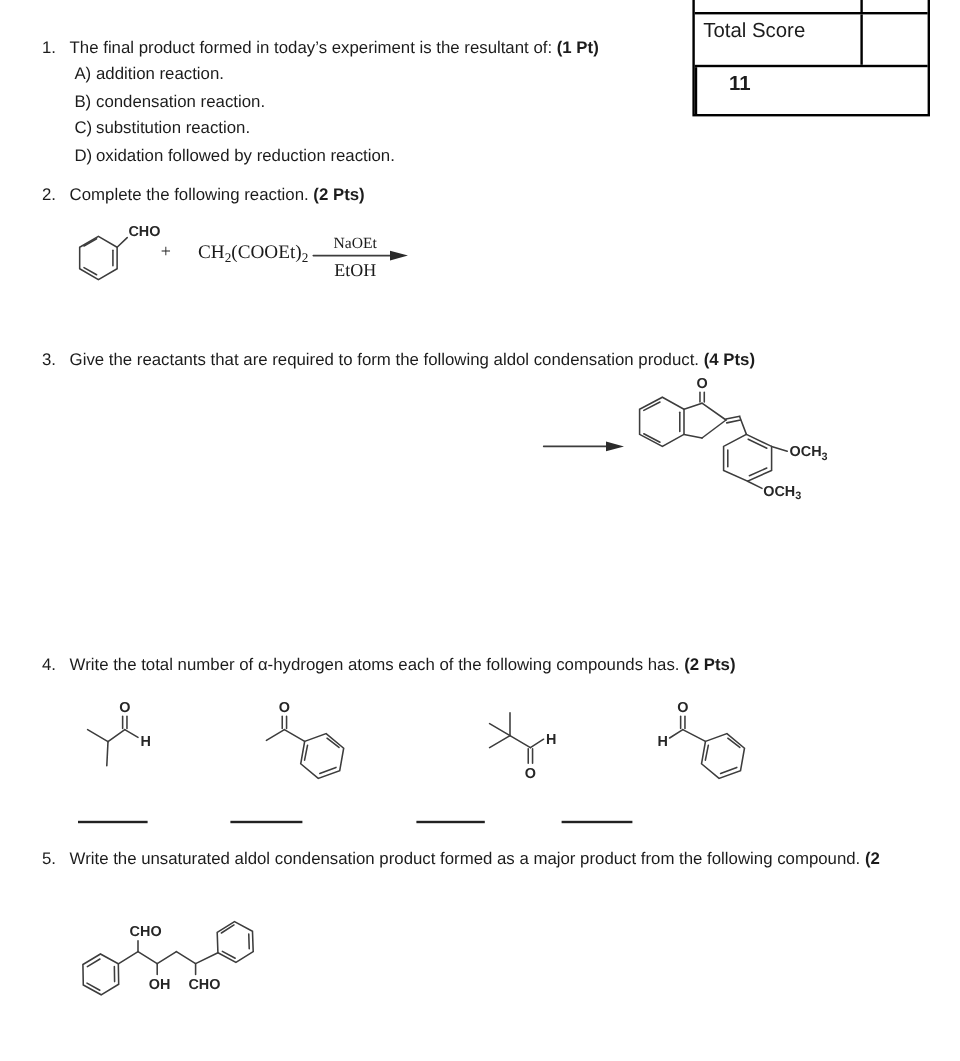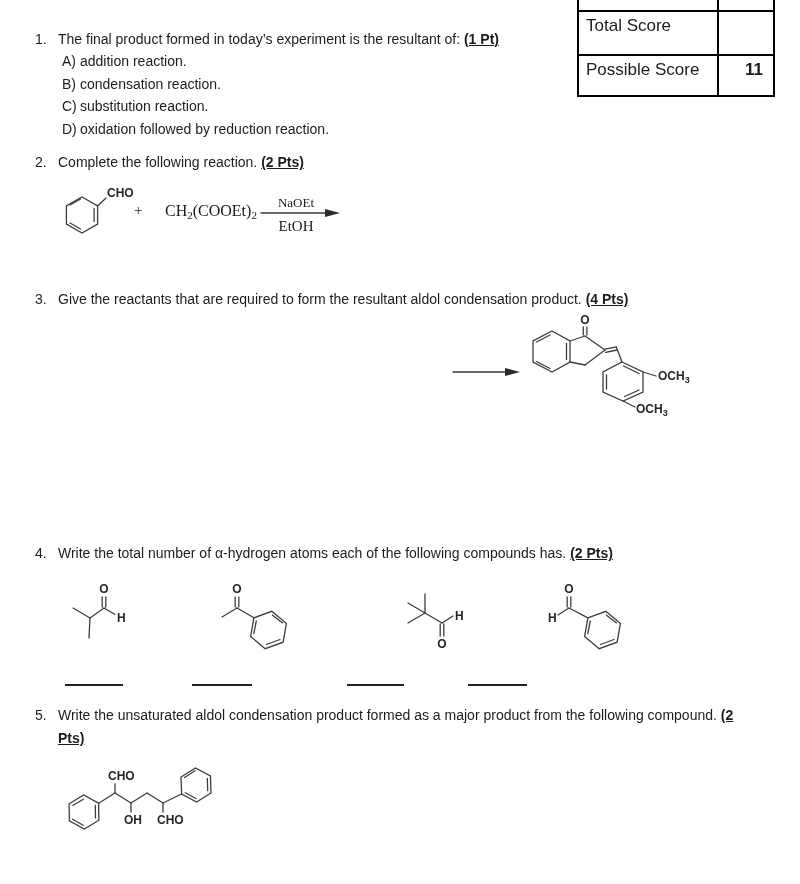--- a/index.html
+++ b/index.html
@@ -1,21 +1,21 @@
 <!DOCTYPE html>
 <html><head>
 <meta charset="utf-8">
 <style>
   html,body{margin:0;padding:0;background:#fff;}
   .page{position:relative;width:800px;height:884px;background:#ffffff;overflow:hidden;
         font-family:"Liberation Sans",sans-serif;color:#1c1c1c;}
   .abs{position:absolute;}
   .q{position:absolute;display:flex;font-size:14px;line-height:18px;color:#1c1c1c;width:730px;}
   .qnum{display:inline-block;width:23px;flex:0 0 23px;}
-  .qtext b{font-weight:700;text-decoration:underline;}
+  .qtext b{font-weight:700;}
   .opt{position:absolute;display:flex;font-size:14px;line-height:18px;color:#1c1c1c;}
   .optletter{display:inline-block;width:18px;flex:0 0 18px;}
   .block{display:block;}
   
   .score-table{position:absolute;left:577px;top:-30px;width:194px;border:2px solid #000;background:#fff;}
   .st-row{display:flex;border-top:2px solid #000;}
   .st-row:first-child{border-top:none;}
   .st-cell-l{width:141px;padding:4px 0 0 7px;font-size:17px;box-sizing:border-box;}
   .st-cell-r{width:57px;border-left:2px solid #000;text-align:center;font-size:17px;padding-top:4px;box-sizing:border-box;}
   .st-r0{height:38px;}
@@ -40,21 +40,20 @@
   <div class="score-table">
     <div class="st-row st-r0">
       <div class="st-cell-l"></div>
       <div class="st-cell-r"></div>
     </div>
     <div class="st-row st-r1">
       <div class="st-cell-l">Total Score</div>
       <div class="st-cell-r"></div>
     </div>
     <div class="st-row st-r2">
-      <div class="st-cell-l">Possible Score</div>
       <div class="st-cell-r st-bold">11</div>
     </div>
   </div>
 
   <div class="q" style="left:35px;top:30px;">
     <span class="qnum">1.</span>
     <span class="qtext"><span>The final product formed in today’s experiment is the resultant of:</span> <b>(1 Pt)</b></span>
   </div>
   <div class="opt" style="left:62px;top:52px;">
     <span class="optletter">A)</span>
@@ -93,21 +92,21 @@
 
   <div class="abs serif ctr" style="left:258px;top:195px;width:76px;font-size:13px;">NaOEt</div>
   <svg class="abs" style="left:260px;top:206px;" width="82" height="14">
     <line class="bond" x1="1" y1="7" x2="68" y2="7"></line>
     <polygon class="ah" points="80,7 65,3 65,11"></polygon>
   </svg>
   <div class="abs serif ctr" style="left:258px;top:218px;width:76px;font-size:15px;">EtOH</div>
 
   <div class="q" style="left:35px;top:290px;">
     <span class="qnum">3.</span>
-    <span class="qtext"><span>Give the reactants that are required to form the resultant aldol condensation product.</span> <b>(4 Pts)</b></span>
+    <span class="qtext"><span>Give the reactants that are required to form the following aldol condensation product.</span> <b>(4 Pts)</b></span>
   </div>
 
   <svg class="abs" style="left:452px;top:365px;" width="70" height="14">
     <line class="bond" x1="1" y1="7" x2="56" y2="7"></line>
     <polygon class="ah" points="68,7 53,3 53,11"></polygon>
   </svg>
 
   <svg class="abs" style="left:523px;top:306px;" width="195" height="115">
 
     <polygon class="bond" points="29,25 47,35 47,56 29,66 10,56 10,35"></polygon>
@@ -193,21 +192,21 @@
     <line class="bond" x1="42.8" y1="55.5" x2="45.3" y2="43"></line>
   </svg>
 
   <div class="blank" style="left:65px;top:684px;width:58px;"></div>
   <div class="blank" style="left:192px;top:684px;width:60px;"></div>
   <div class="blank" style="left:347px;top:684px;width:57px;"></div>
   <div class="blank" style="left:468px;top:684px;width:59px;"></div>
 
   <div class="q" style="left:35px;top:704px;line-height:23px;width:710px;">
     <span class="qnum">5.</span>
-    <span class="qtext"><span>Write the unsaturated aldol condensation product formed as a major product from the following compound.</span> <b>(2</b><b class="block">Pts)</b></span>
+    <span class="qtext"><span>Write the unsaturated aldol condensation product formed as a major product from the following compound.</span> <b>(2</b></span>
   </div>
 
   <svg class="abs" style="left:55px;top:762px;" width="175" height="78">
 
     <polygon class="bond" points="43.6,41.2 43.9,58.2 29.3,67 14.4,58.8 14.1,41.8 28.7,33"></polygon>
     <line class="bond" x1="40.3" y1="43.5" x2="40.5" y2="56"></line>
     <line class="bond" x1="28.2" y1="63.2" x2="17.5" y2="57.3"></line>
     <line class="bond" x1="17.8" y1="43.5" x2="28.3" y2="37.2"></line>
 
     <line class="bond" x1="43.6" y1="41.2" x2="60" y2="31"></line>

